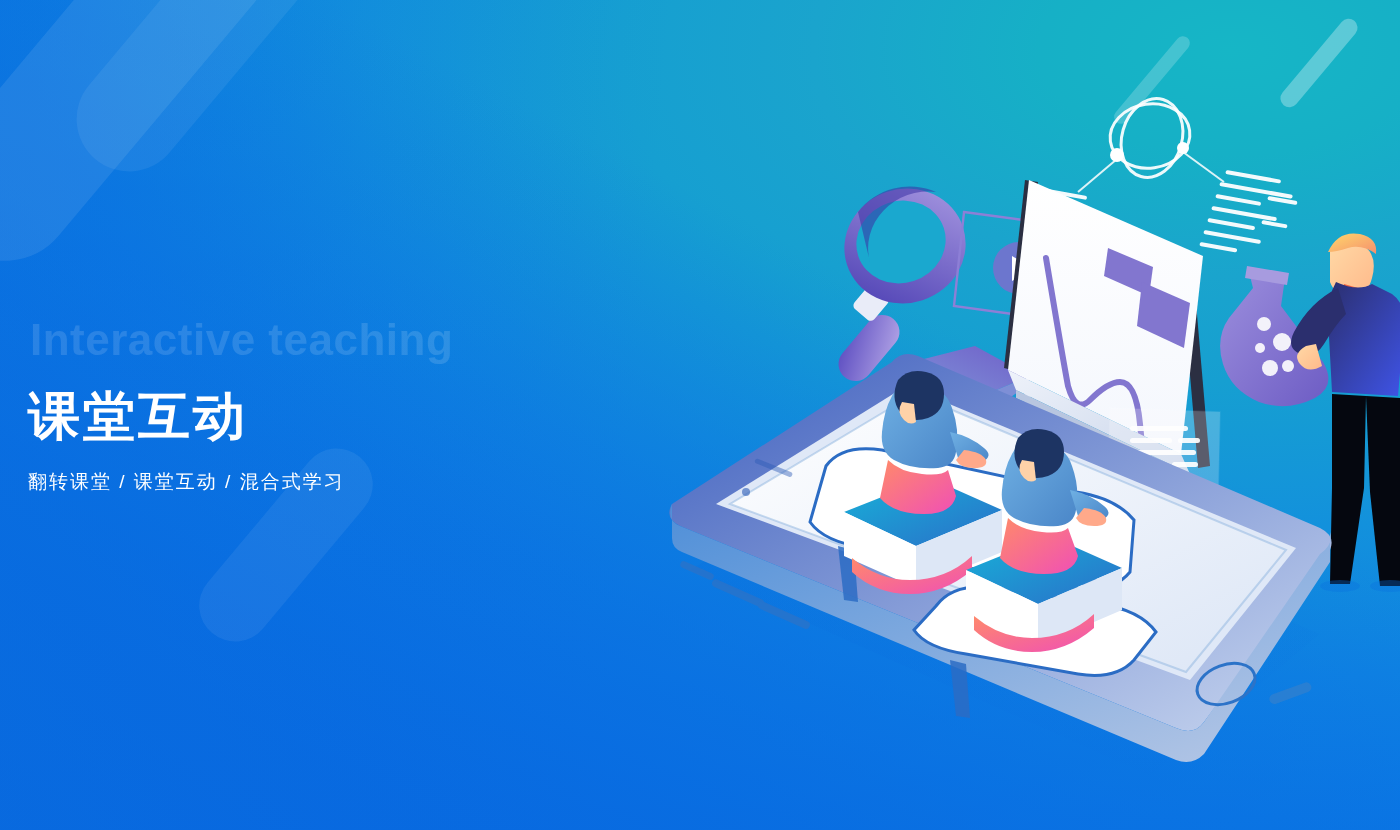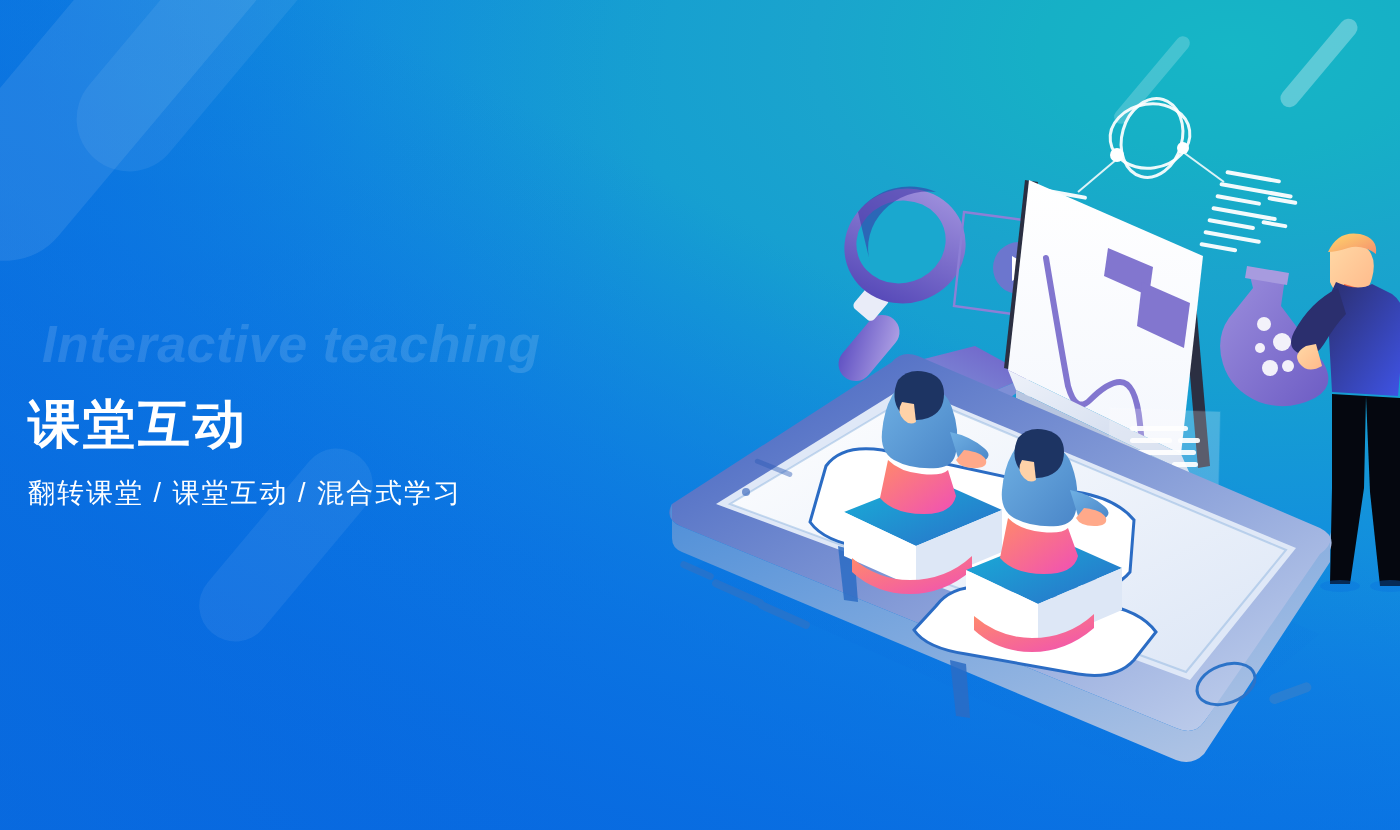--- a/index.html
+++ b/index.html
@@ -27,30 +27,30 @@
 
   
   .deco{position:absolute;background:rgba(255,255,255,.085);border-radius:999px;transform:rotate(40deg);pointer-events:none;}
   .deco.soft{background:rgba(255,255,255,.065);}
   .deco.bright{background:rgba(255,255,255,.30);}
   .deco.mid{background:rgba(255,255,255,.20);}
 
   
   .copy{position:absolute;left:22px;top:318px;width:760px;}
   .ghost{
-    font-size:52px;font-weight:bold;letter-spacing:.5px;
+    font-size:44px;font-weight:bold;letter-spacing:.5px;
     color:rgba(255,255,255,.135);
-    line-height:1;margin:0 0 28px 20px;white-space:nowrap;font-style:italic;
+    line-height:1;margin:0 0 28px 8px;white-space:nowrap;
   }
   .title-cn{
     font-size:52px;font-weight:bold;color:#ffffff;
     letter-spacing:3px;line-height:1;margin:0 0 30px 6px;
   }
   .subtitle-cn{
-    font-size:27px;font-weight:normal;color:#ffffff;
+    font-size:19px;font-weight:normal;color:#ffffff;
     letter-spacing:2px;line-height:1;margin:0 0 0 6px;
   }
 
   
   .illus{position:absolute;left:630px;top:60px;width:770px;height:740px;}
   .illus svg{display:block;width:100%;height:100%;overflow:visible;}
 </style>
 </head>
 <body>
 

